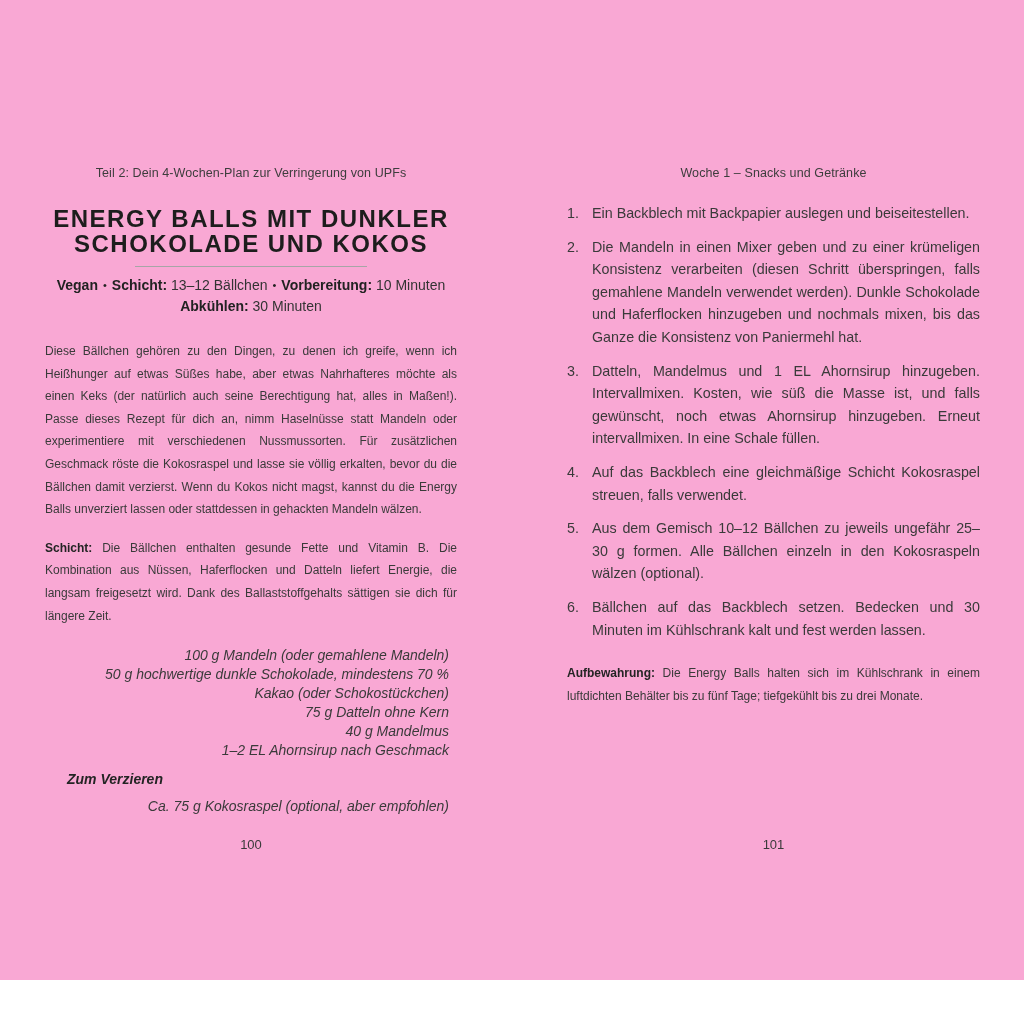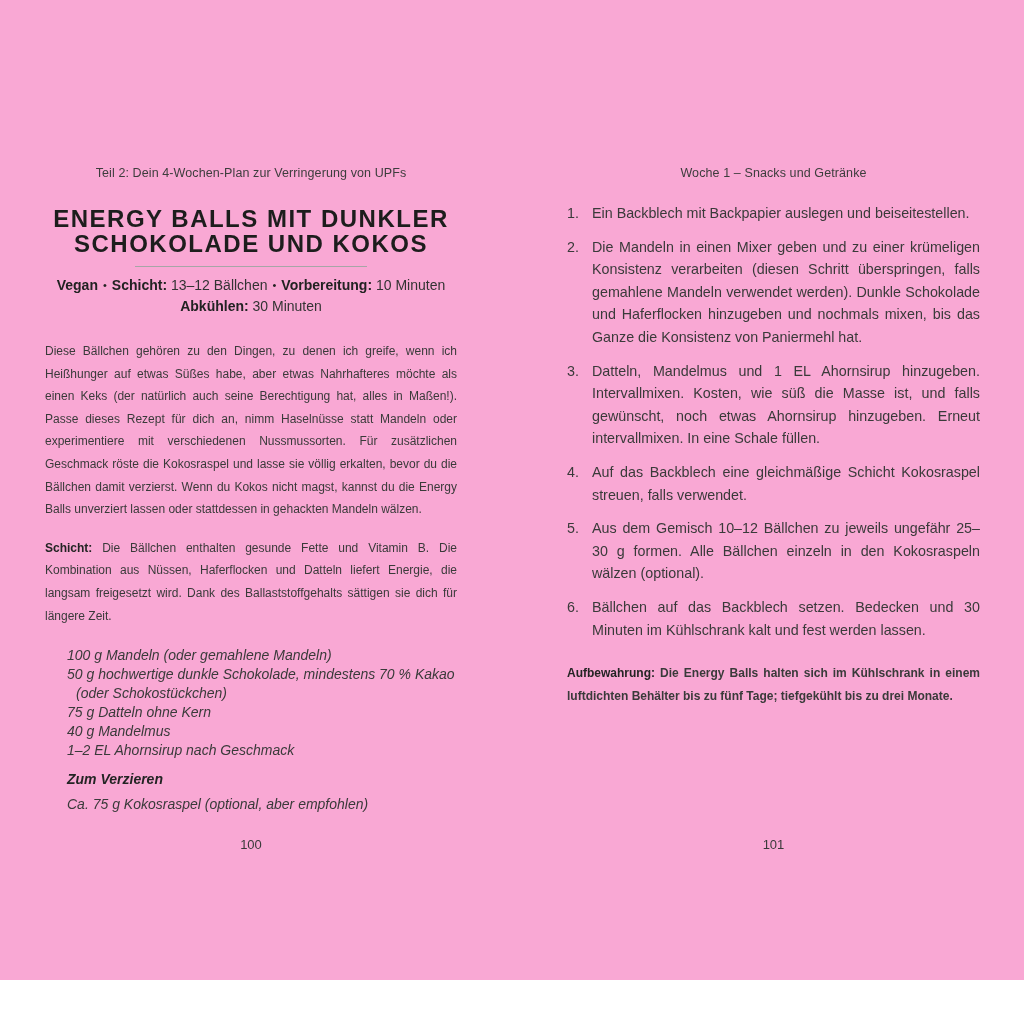--- a/index.html
+++ b/index.html
@@ -58,34 +58,34 @@
     padding-left: 22px;
     font-style: italic;
     font-size: 14px; line-height: 19px;
     color: #3a3a3a;
   }
   .ing-heading {
     font-weight: bold; font-style: italic;
     color: #242424;
     margin: 0 0 6px 0;
   }
-  .ing-list { list-style: none; margin: 0; padding: 0; }
+  .ing-list { list-style: none; margin: 8px; padding: 0; text-align: right; }
   .ing-list li { padding-left: 9px; text-indent: -9px; }
   .garnish-heading { margin-top: 10px; font-style: italic; }
 
   .steps { list-style: none; margin: 0; padding: 0; margin-top: 21px; }
   .steps li {
     display: flex;
     margin-bottom: 11px;
     font-size: 14.3px; line-height: 22.6px;
   }
   .step-num { flex: 0 0 25px; color: #3a3a3a; }
   .step-text { flex: 1; text-align: justify; hyphens: auto; -webkit-hyphens: auto; }
 
-  .storage-par { margin-top: 21px; font-weight: bold; }
+  .storage-par { margin-top: 21px; }
 
   .page-number {
     position: absolute; top: 837px;
     width: 412px; text-align: center;
     font-size: 13px; color: #3a3a3a;
   }
   .page-number.pn-left  { left: 45px; }
   .page-number.pn-right { left: 567px; width: 413px; }
 </style>
 </head>

